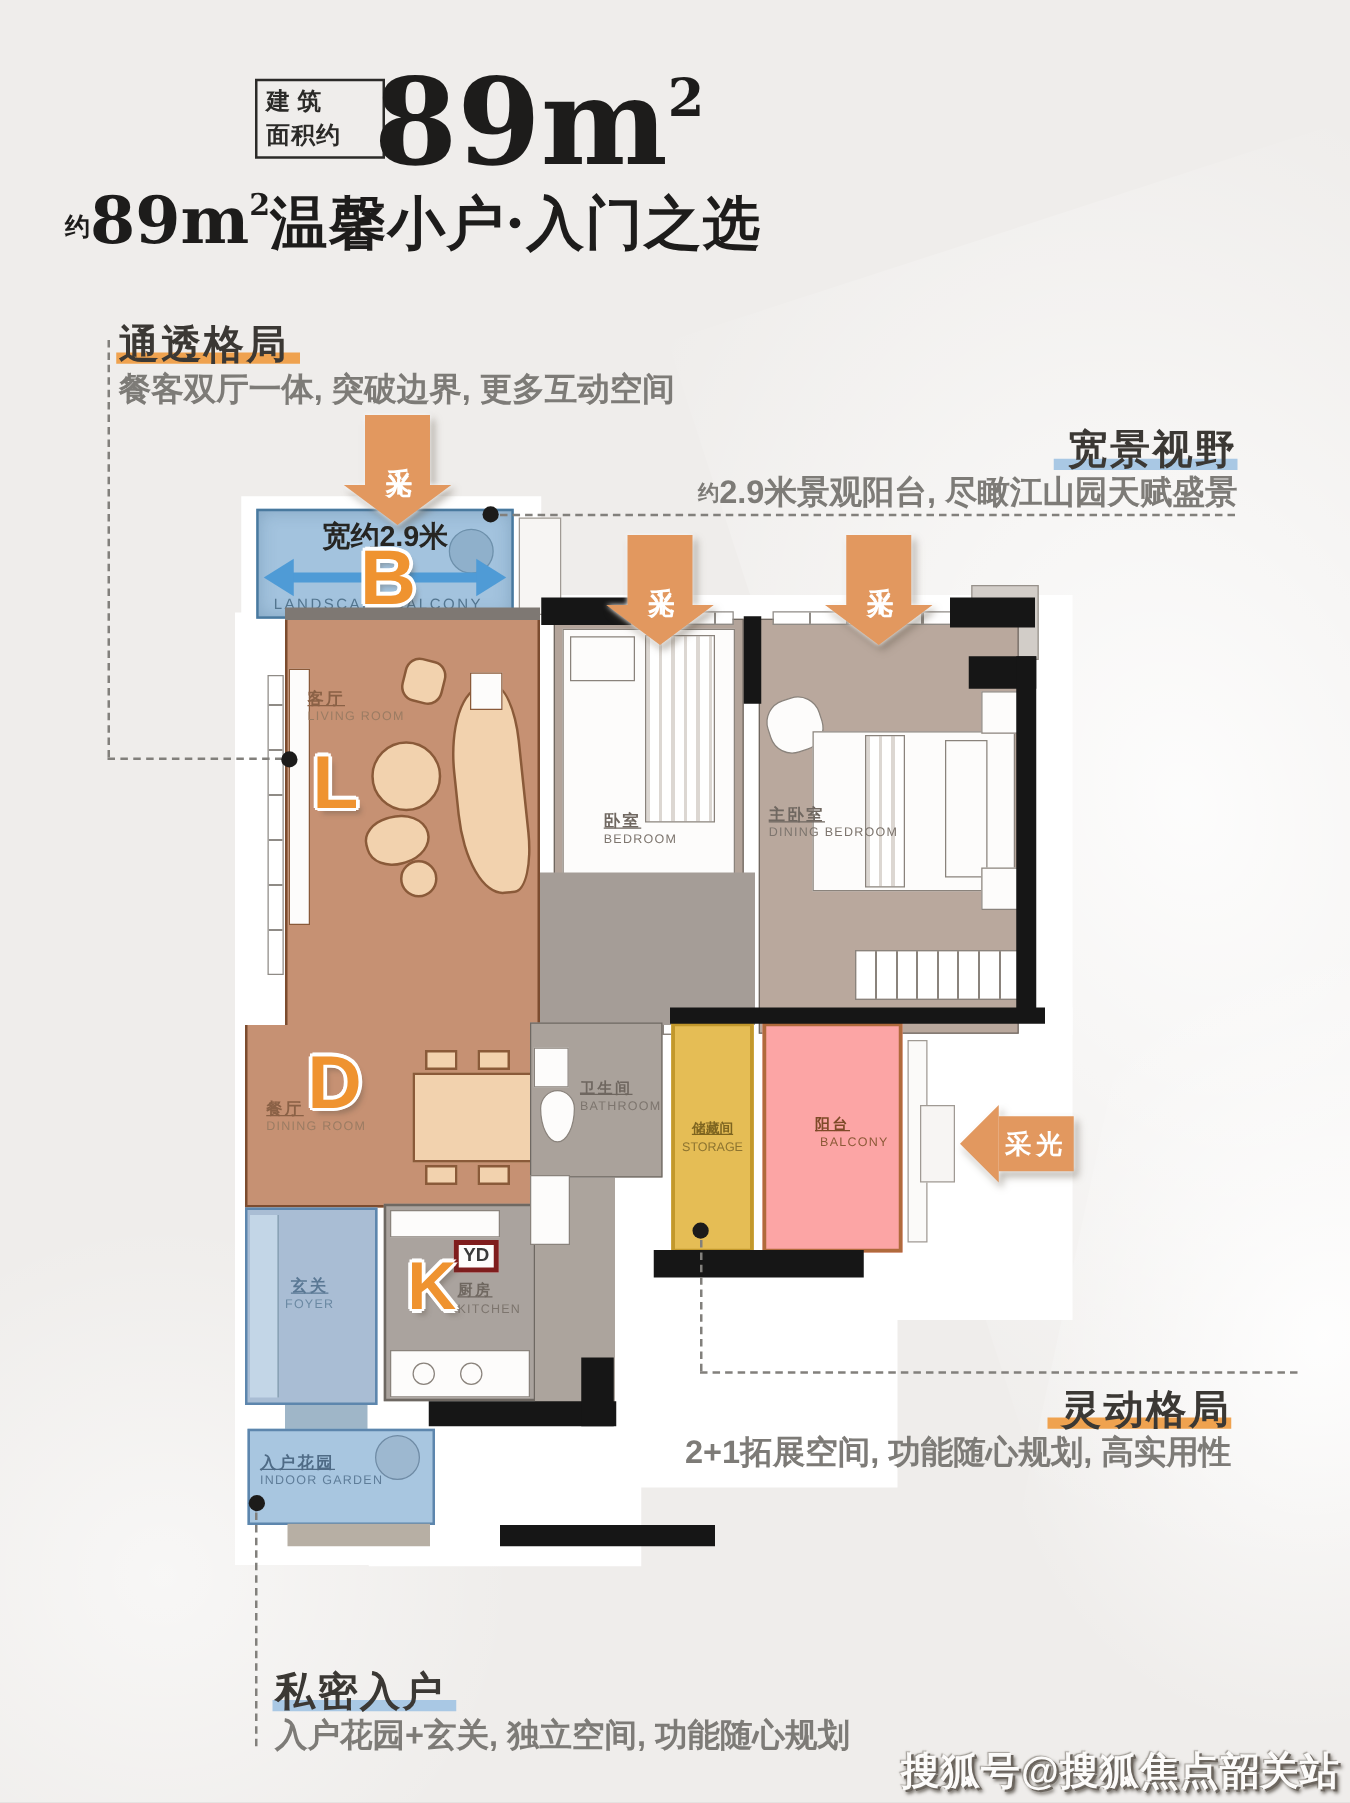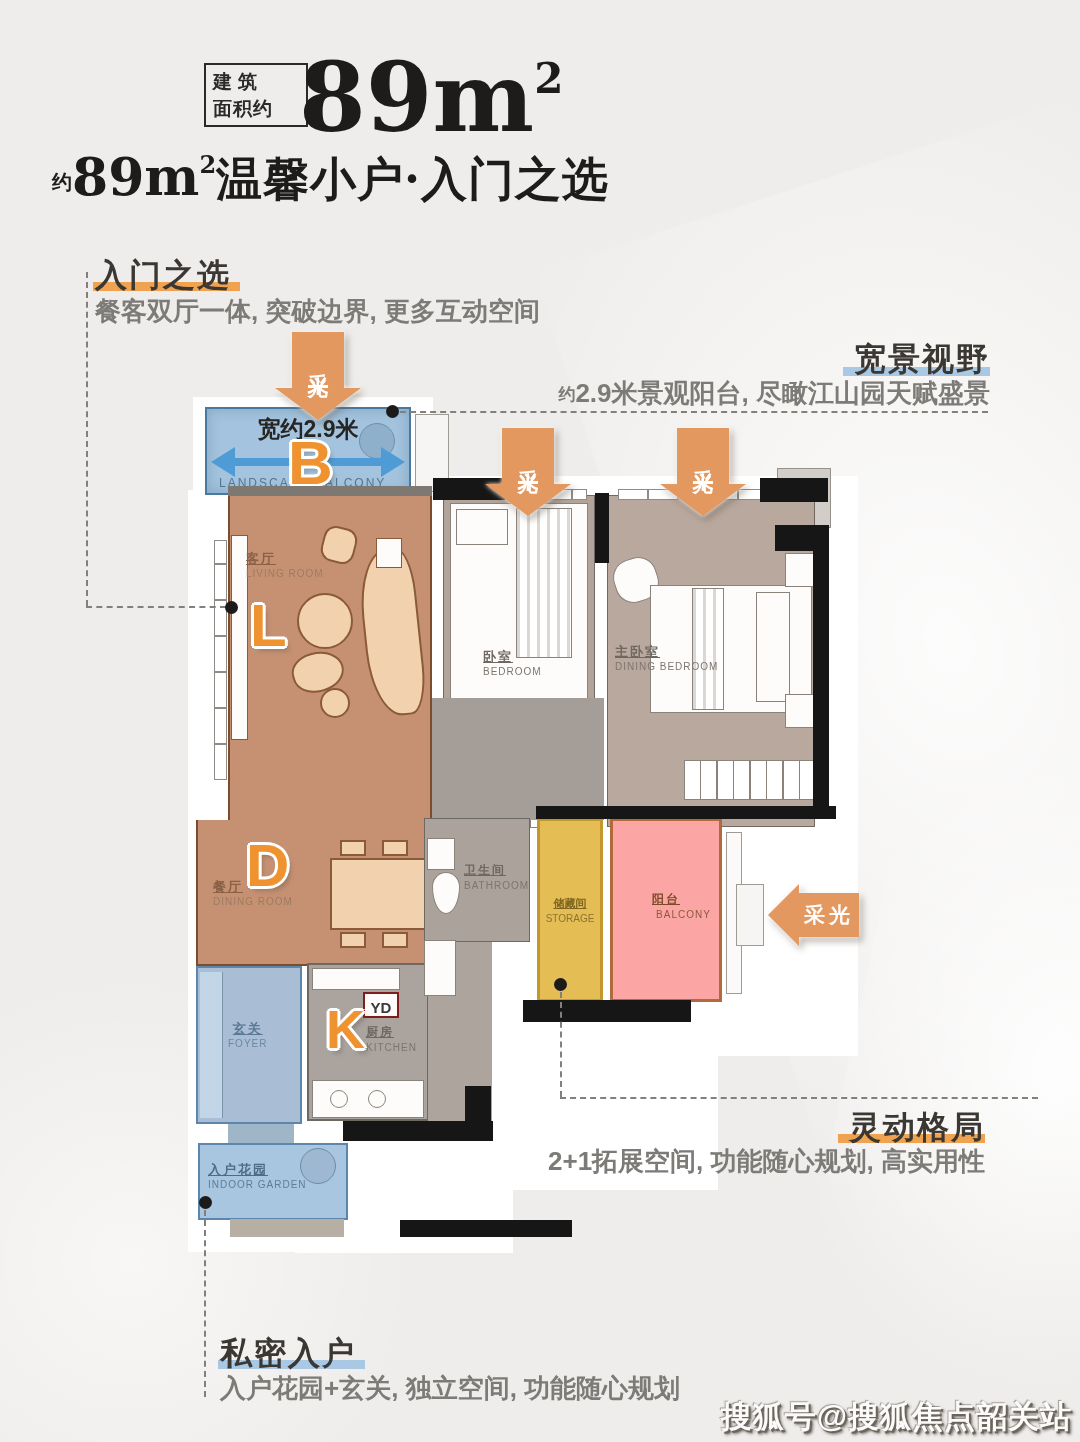--- a/index.html
+++ b/index.html
@@ -101,21 +101,21 @@
   <div class="area-box">
     <span class="l1">建筑</span>
     <span class="l2">面积约</span>
   </div>
   <div class="area-value"><span>89m</span><sup>2</sup></div>
   <div class="subtitle">
     <span class="pfx">约</span><span class="num"><span>89m</span><sup>2</sup></span><span class="rest">温馨小户·入门之选</span>
   </div>
 
   <div class="uline or" style="left:93px; top:282px; width:147px;"></div>
-  <div class="co-title" style="left:95px; top:254px;">入门之选</div>
+  <div class="co-title" style="left:95px; top:254px;">通透格局</div>
   <div class="co-desc" style="left:95px; top:294px;">餐客双厅一体, 突破边界, 更多互动空间</div>
 
   <div class="uline bl" style="left:843px; top:367px; width:147px;"></div>
   <div class="co-title" style="right:90px; top:338px;">宽景视野</div>
   <div class="co-desc" style="right:90px; top:376px;">
     <span class="small">约</span><span>2.9米景观阳台, 尽瞰江山园天赋盛景</span>
   </div>
 
   <div class="wu" style="left:193px; top:397px; width:240px; height:98px;"></div>
   <div class="wu" style="left:188px; top:490px; width:258px; height:762px;"></div>
@@ -170,21 +170,21 @@
     <div style="position:absolute; left:2px; top:4px; width:22px; height:146px; background:#c3d6e7; border-right:1px solid #7a93a8;"></div>
     <div style="position:absolute; left:30px; top:52px; text-align:center; color:#5a7894;">
       <div class="zh-label">玄关</div>
       <div class="en-label" style="color:#6b89a3;">FOYER</div>
     </div>
   </div>
   <div style="position:absolute; left:228px; top:1124px; width:66px; height:20px; background:#9fb6c8;"></div>
 
   <div class="room" style="left:307px; top:963px; width:122px; height:158px; background:#aaa39e; border:2px solid #6e6862;"></div>
   <div class="furn" style="left:312px; top:968px; width:88px; height:22px;"></div>
-  <div class="furn" style="left:363px; top:992px; width:36px; height:26px; border:2px solid #7f1d1d; display:flex; align-items:flex-end; justify-content:center;">
+  <div class="furn" style="left:363px; top:992px; width:36px; height:26px; border:4px solid #7f1d1d; display:flex; align-items:flex-start; justify-content:center;">
     <span style="font-size:15px; font-weight:700; color:#3a3a3a;">YD</span>
   </div>
   <div class="furn" style="left:312px; top:1080px; width:112px; height:38px;"></div>
   <div style="position:absolute; left:330px; top:1090px; width:16px; height:16px; border-radius:50%; border:1.5px solid #8a837c;"></div>
   <div style="position:absolute; left:368px; top:1090px; width:16px; height:16px; border-radius:50%; border:1.5px solid #8a837c;"></div>
   <div style="position:absolute; left:366px; top:1024px; color:#6f6760;">
     <div class="zh-label" style="font-size:12px;">厨房</div>
     <div class="en-label" style="color:#7d756e;">KITCHEN</div>
   </div>
   <div class="room-letter" style="left:326px; top:1002px; font-size:54px;">K</div>

